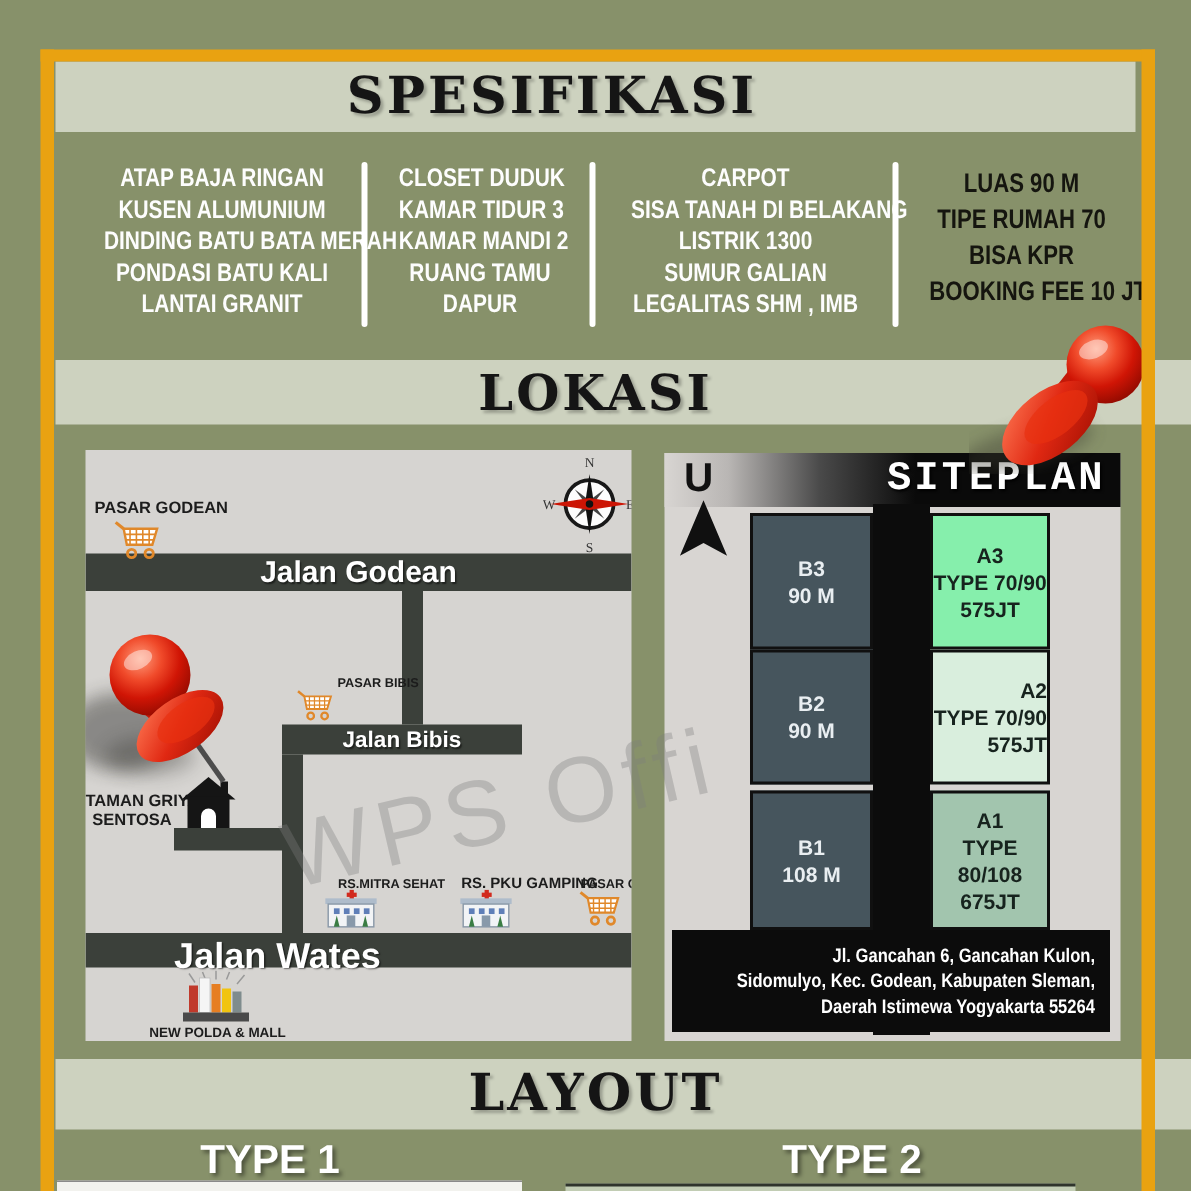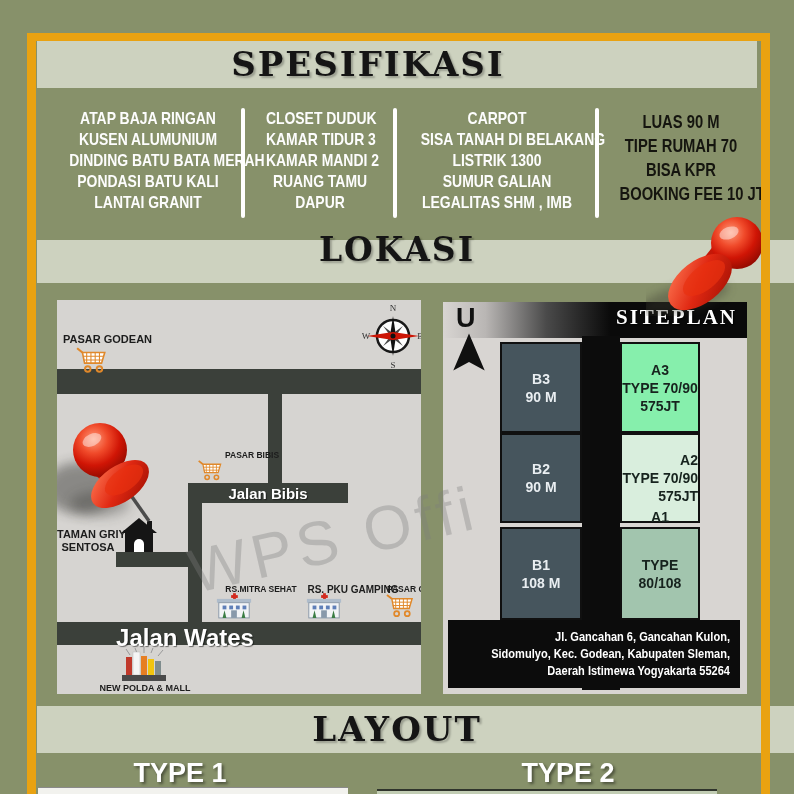--- a/index.html
+++ b/index.html
@@ -18,22 +18,22 @@
   .divider{position:absolute;width:4px;background:#ffffff;border-radius:2px;z-index:6;}
   
   #map{position:absolute;left:57px;top:300px;width:364px;height:394px;background:#d6d4d1;overflow:hidden;z-index:10;}
   .road{position:absolute;background:#3b403a;z-index:1;}
   .roadlabel{color:#fff;font-weight:bold;text-align:center;text-shadow:1px 1px 1px rgba(0,0,0,.5);z-index:2;}
   .poi{position:absolute;font-weight:bold;color:#1c1c1c;text-align:center;z-index:2;white-space:nowrap;}
   
   #siteplan{position:absolute;left:443px;top:302px;width:304px;height:392px;background:#d8d5d2;z-index:10;}
   #sp-header{position:absolute;left:0;top:0;width:304px;height:36px;
              background:linear-gradient(90deg,#d8d5d2 0%,#b9b6b4 14%,#4a4a4a 34%,#0a0a0a 55%,#0a0a0a 100%);}
-  #sp-title{position:absolute;right:10px;top:3px;font-family:Liberation Serif, serif;font-weight:bold;
-            font-size:21px;color:#fff;letter-spacing:2px;text-shadow:1px 1px 2px #000;}
+  #sp-title{position:absolute;right:10px;top:3px;font-family:Liberation Mono, monospace;font-weight:bold;
+            font-size:27px;color:#fff;letter-spacing:2px;text-shadow:1px 1px 2px #000;}
   .plot{position:absolute;border:2px solid #101010;box-sizing:border-box;display:flex;flex-direction:column;
         justify-content:center;text-align:center;font-weight:bold;font-size:14px;line-height:18px;}
   .plot-b{background:#46555d;color:#e9eef1;}
   .plot-a3{background:#86efac;color:#17231e;}
   .plot-a2{background:#d9eedd;color:#17231e;}
   .plot-a1{background:#a2c5ae;color:#17231e;}
   #sp-road{position:absolute;left:139px;top:34px;width:38px;height:354px;background:#0c0c0c;}
   #sp-address{position:absolute;left:5px;top:318px;width:292px;height:68px;background:#0c0c0c;
               box-sizing:border-box;padding:8px 10px 0 0;}
   #sp-address .aln{color:#fff;font-weight:bold;font-size:13px;line-height:17px;text-align:right;
@@ -84,25 +84,26 @@
     <div class="ln" style="font-size:18px;line-height:24px;">LUAS 90 M</div>
     <div class="ln" style="font-size:18px;line-height:24px;">TIPE RUMAH 70</div>
     <div class="ln" style="font-size:18px;line-height:24px;">BISA KPR</div>
     <div class="ln" style="font-size:18px;line-height:24px;">BOOKING FEE 10 JT</div>
   </div>
   <div class="divider" style="left:241px;top:108px;height:110px;"></div>
   <div class="divider" style="left:393px;top:108px;height:110px;"></div>
   <div class="divider" style="left:595px;top:108px;height:110px;"></div>
 
   <div class="bar" style="left:37px;top:240px;width:757px;height:43px;"></div>
-  <div class="bar-title" style="left:37px;top:228px;width:720px;line-height:43px;font-size:33px;z-index:6;">LOKASI</div>
+  <div class="bar-title" style="left:37px;top:240px;width:720px;line-height:43px;font-size:33px;z-index:6;">LOKASI</div>
 
   <div id="map">
 
     <div class="road" style="left:0;top:69px;width:364px;height:25px;"></div>
+    <div class="roadlabel abs" style="left:0;top:71px;width:364px;font-size:20px;z-index:2;">Jalan Godean</div>
     <div class="road" style="left:211px;top:94px;width:14px;height:89px;"></div>
     <div class="road" style="left:131px;top:183px;width:160px;height:20px;"></div>
     <div class="roadlabel abs" style="left:131px;top:185px;width:160px;font-size:15px;z-index:2;">Jalan Bibis</div>
     <div class="road" style="left:131px;top:203px;width:14px;height:119px;"></div>
     <div class="road" style="left:59px;top:252px;width:86px;height:15px;"></div>
     <div class="road" style="left:0;top:322px;width:364px;height:23px;"></div>
     <div class="roadlabel abs" style="left:0;top:324px;width:256px;font-size:24px;z-index:2;">Jalan Wates</div>
 
     <svg class="abs" style="left:305px;top:0;z-index:2;" width="62" height="70" viewBox="0 0 62 70">
       <circle cx="31" cy="36" r="16" fill="#fdfdfd" stroke="#181818" stroke-width="2.5"></circle>
@@ -251,21 +252,21 @@
     <div class="plot plot-a3" style="left:177px;top:40px;width:80px;height:91px;">
       <div>A3</div>
       <div>TYPE 70/90</div>
       <div>575JT</div>
     </div>
     <div class="plot plot-a2" style="left:177px;top:131px;width:80px;height:90px;align-items:flex-end;">
       <div>A2</div>
       <div>TYPE 70/90</div>
       <div>575JT</div>
     </div>
-    <div class="plot plot-a1" style="left:177px;top:225px;width:80px;height:93px;gap:30px;">
+    <div class="plot plot-a1" style="left:177px;top:225px;width:80px;height:93px;">
       <div>A1</div>
       <div>TYPE 80/108</div>
       <div>675JT</div>
     </div>
 
     <div id="sp-address">
       <div class="aln">Jl. Gancahan 6, Gancahan Kulon,</div>
       <div class="aln">Sidomulyo, Kec. Godean, Kabupaten Sleman,</div>
       <div class="aln">Daerah Istimewa Yogyakarta 55264</div>
     </div>

